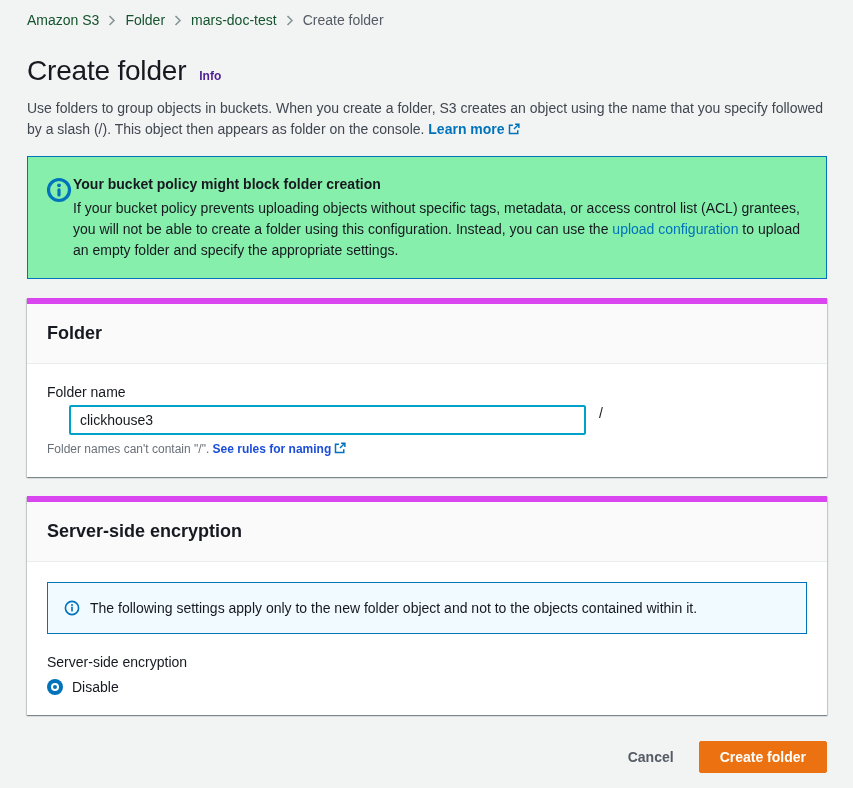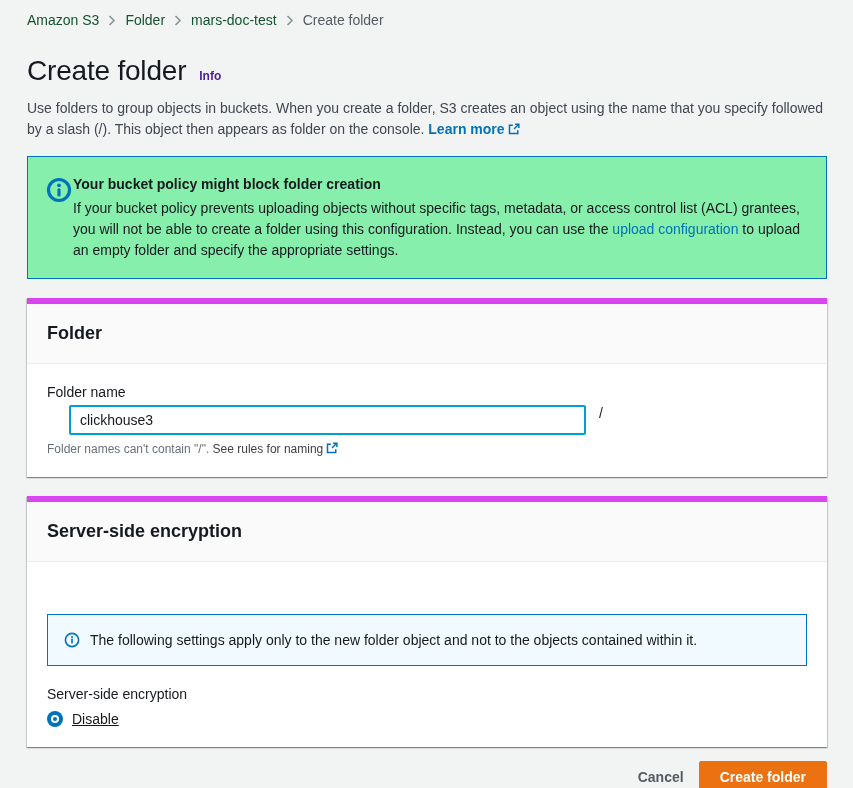--- a/index.html
+++ b/index.html
@@ -52,44 +52,44 @@
   .field-label { font-size: 14px; color: #16191f; margin-bottom: 5px; }
   .input-row { display: flex; gap: 13px; padding-left: 22px; }
   .text-input {
     width: 517px; height: 30px; padding: 4px 9px;
     border: 2px solid #00a1c9; border-radius: 2px;
     font-family: "Liberation Sans", sans-serif; font-size: 14px; color: #16191f;
     background: #fff; outline: none;
   }
   .suffix-slash { font-size: 14px; color: #16191f; }
   .helper-row { margin-top: 7px; font-size: 12px; color: #687078; }
-  .helper-row .rules-link { color: #404040; font-weight: 400; cursor: pointer; }
+  .helper-row .rules-link { color: #1d4ed8; font-weight: 700; cursor: pointer; }
 
   
   .info-banner {
     border: 1px solid #0073bb; background: #f1faff;
-    padding: 17px 16px; display: flex; align-items: center; gap: 10px; margin-top: 32px;
+    padding: 17px 16px; display: flex; align-items: center; gap: 10px;
   }
   .info-banner .txt { font-size: 14px; color: #16191f; }
   .enc-label { margin-top: 20px; font-size: 14px; }
-  .radio-group { margin-top: 9px; text-decoration: underline; }
+  .radio-group { margin-top: 9px; }
   .radio-row { display: flex; align-items: center; gap: 9px; margin-bottom: 9px; cursor: pointer; }
   .radio-row:last-child { margin-bottom: 0; }
   .radio-outer {
     width: 16px; height: 16px; border-radius: 50%; flex: 0 0 auto;
     display: flex; align-items: center; justify-content: center;
   }
   .radio-checked { background: #0073bb; }
   .radio-checked .radio-mid { width: 8px; height: 8px; border-radius: 50%; background: #fff; display: flex; align-items: center; justify-content: center; }
   .radio-checked .radio-dot { width: 4px; height: 4px; border-radius: 50%; background: #0073bb; }
   .radio-unchecked { background: #fff; border: 1px solid #879596; }
   .radio-label { font-size: 14px; color: #16191f; }
 
   
-  .footer-actions { margin-top: 14px; display: flex; justify-content: flex-end; align-items: center; gap: 15px; }
+  .footer-actions { margin-top: 26px; display: flex; justify-content: flex-end; align-items: center; gap: 25px; }
   .cancel-btn {
     background: none; border: none; font-family: "Liberation Sans", sans-serif;
     font-size: 14px; font-weight: 700; color: #545b64; cursor: pointer; padding: 6px 0;
   }
   .primary-btn {
     background: #ec7211; border: 1px solid #ec7211; border-radius: 2px;
     font-family: "Liberation Sans", sans-serif; font-size: 14px; font-weight: 700;
     color: #fff; padding: 7px 20px; cursor: pointer; height: 32px; line-height: 16px;
   }
 </style>

